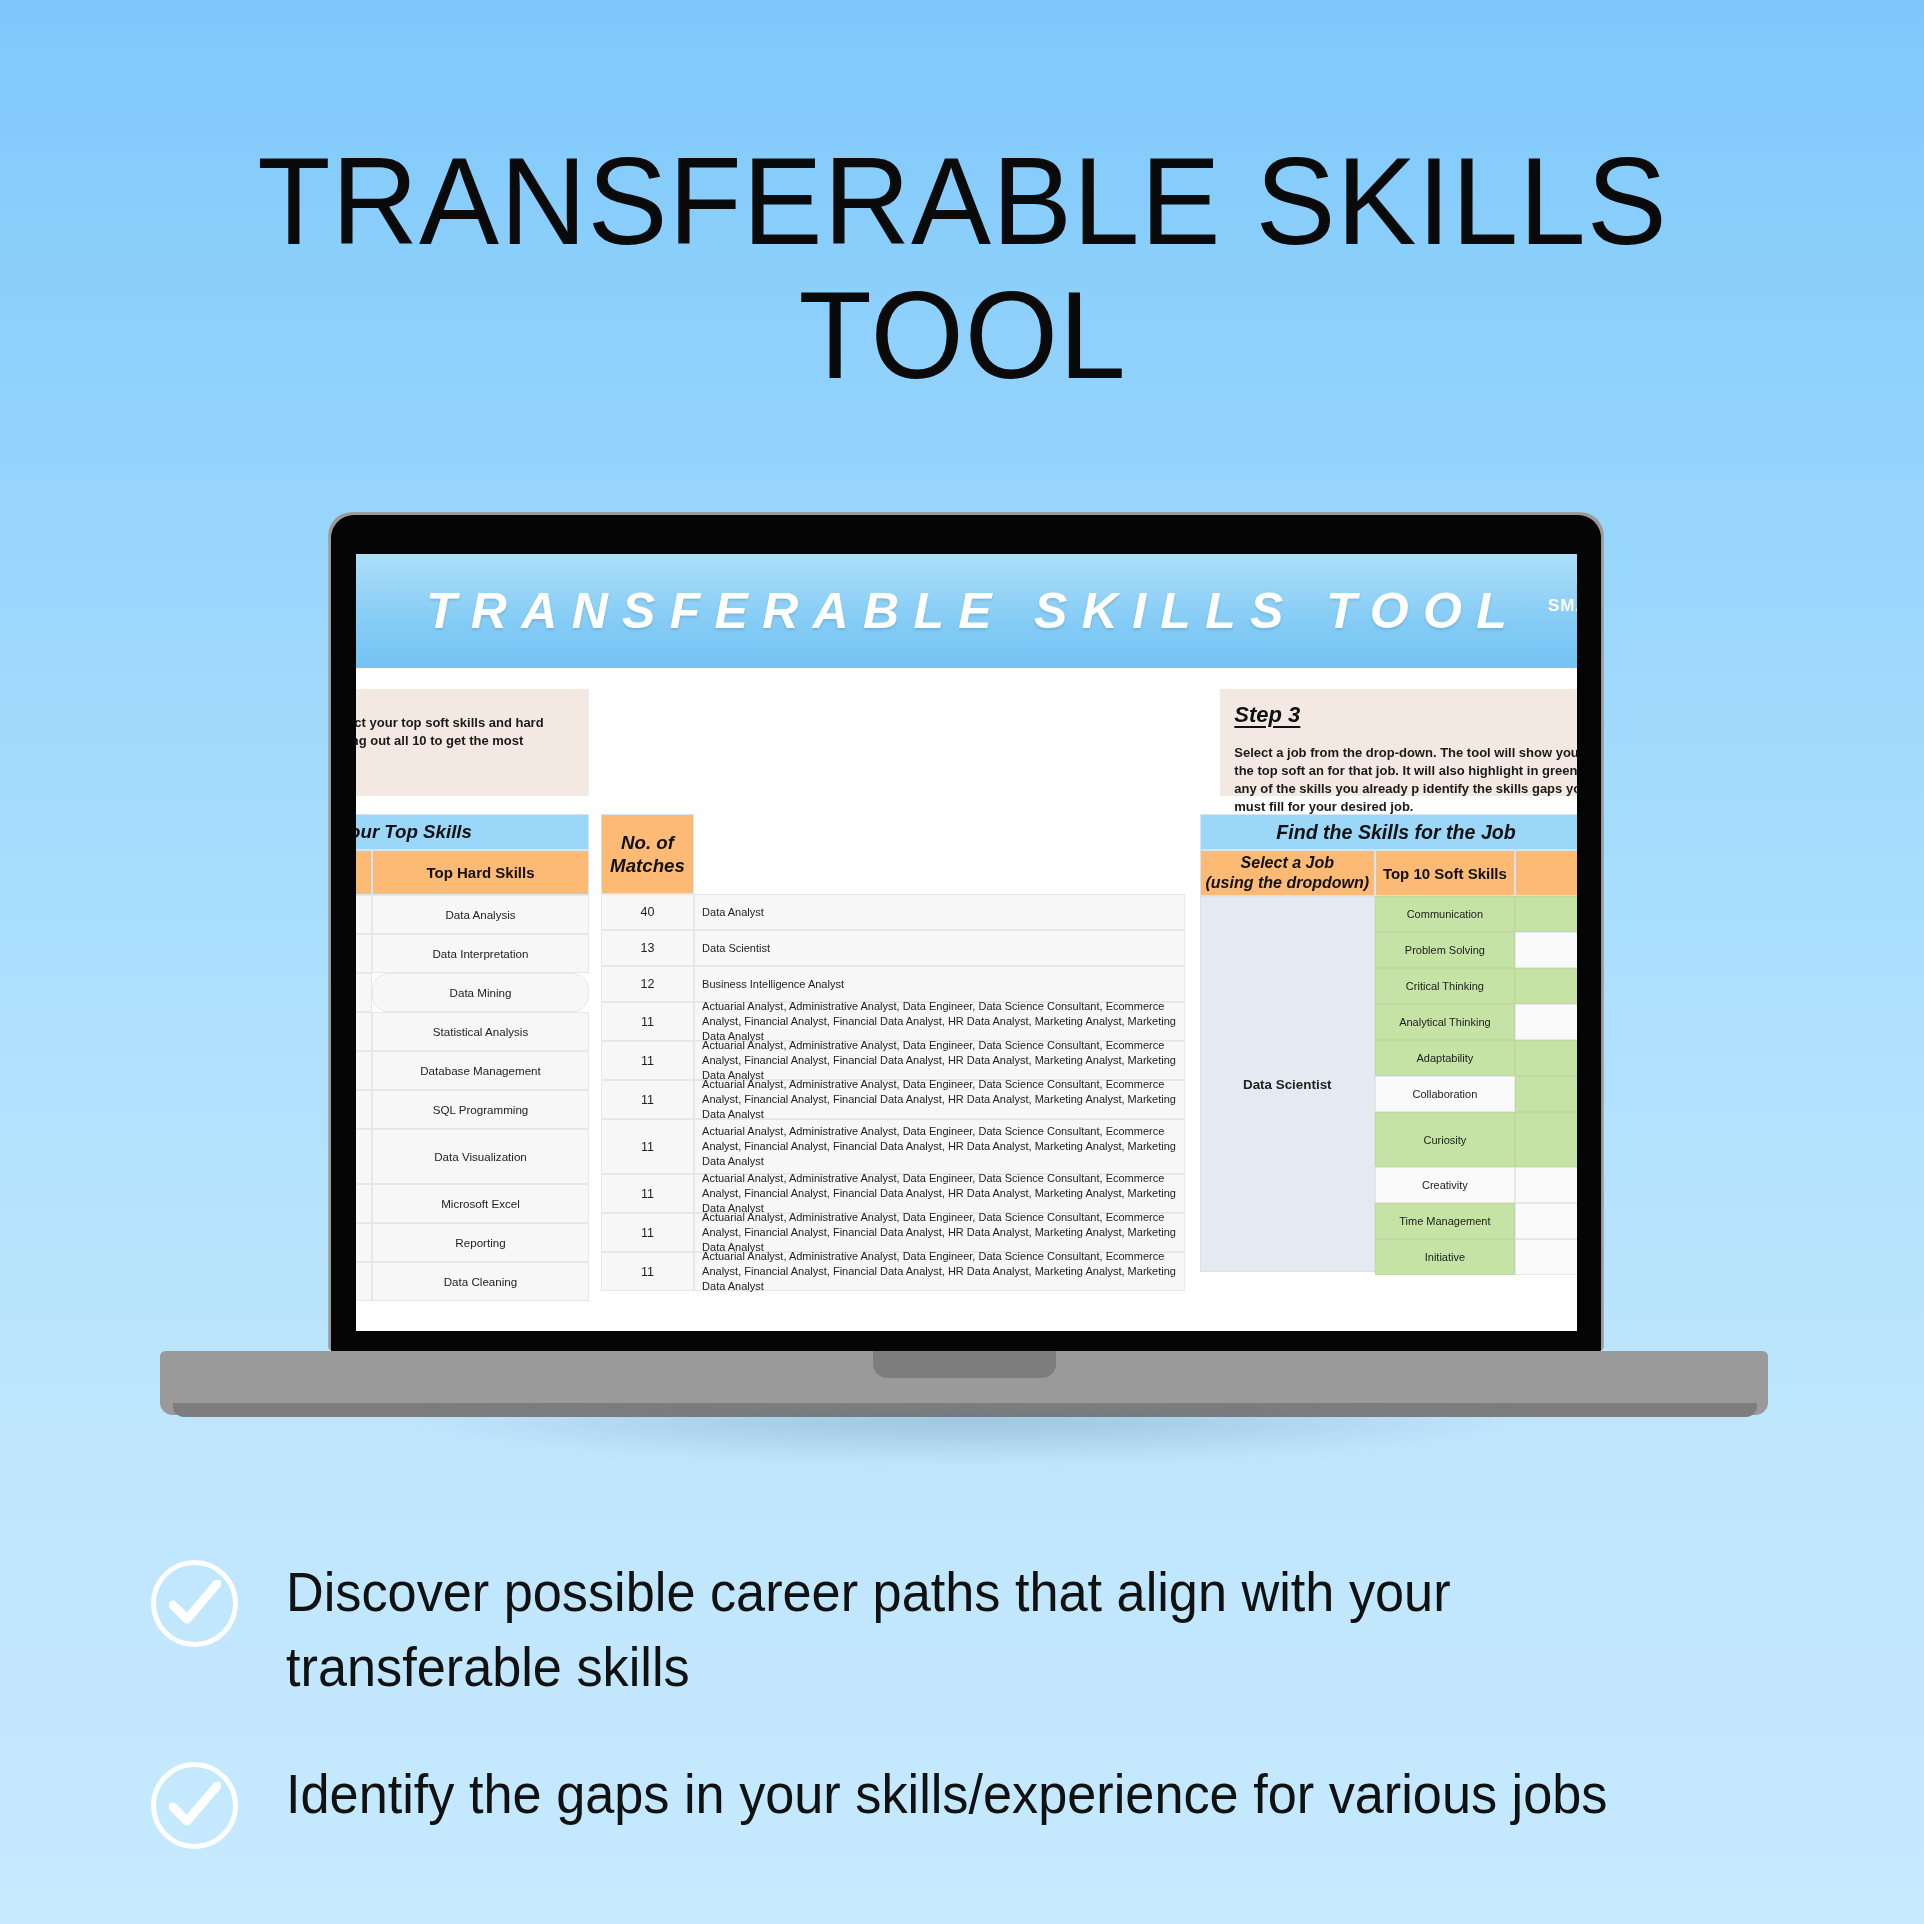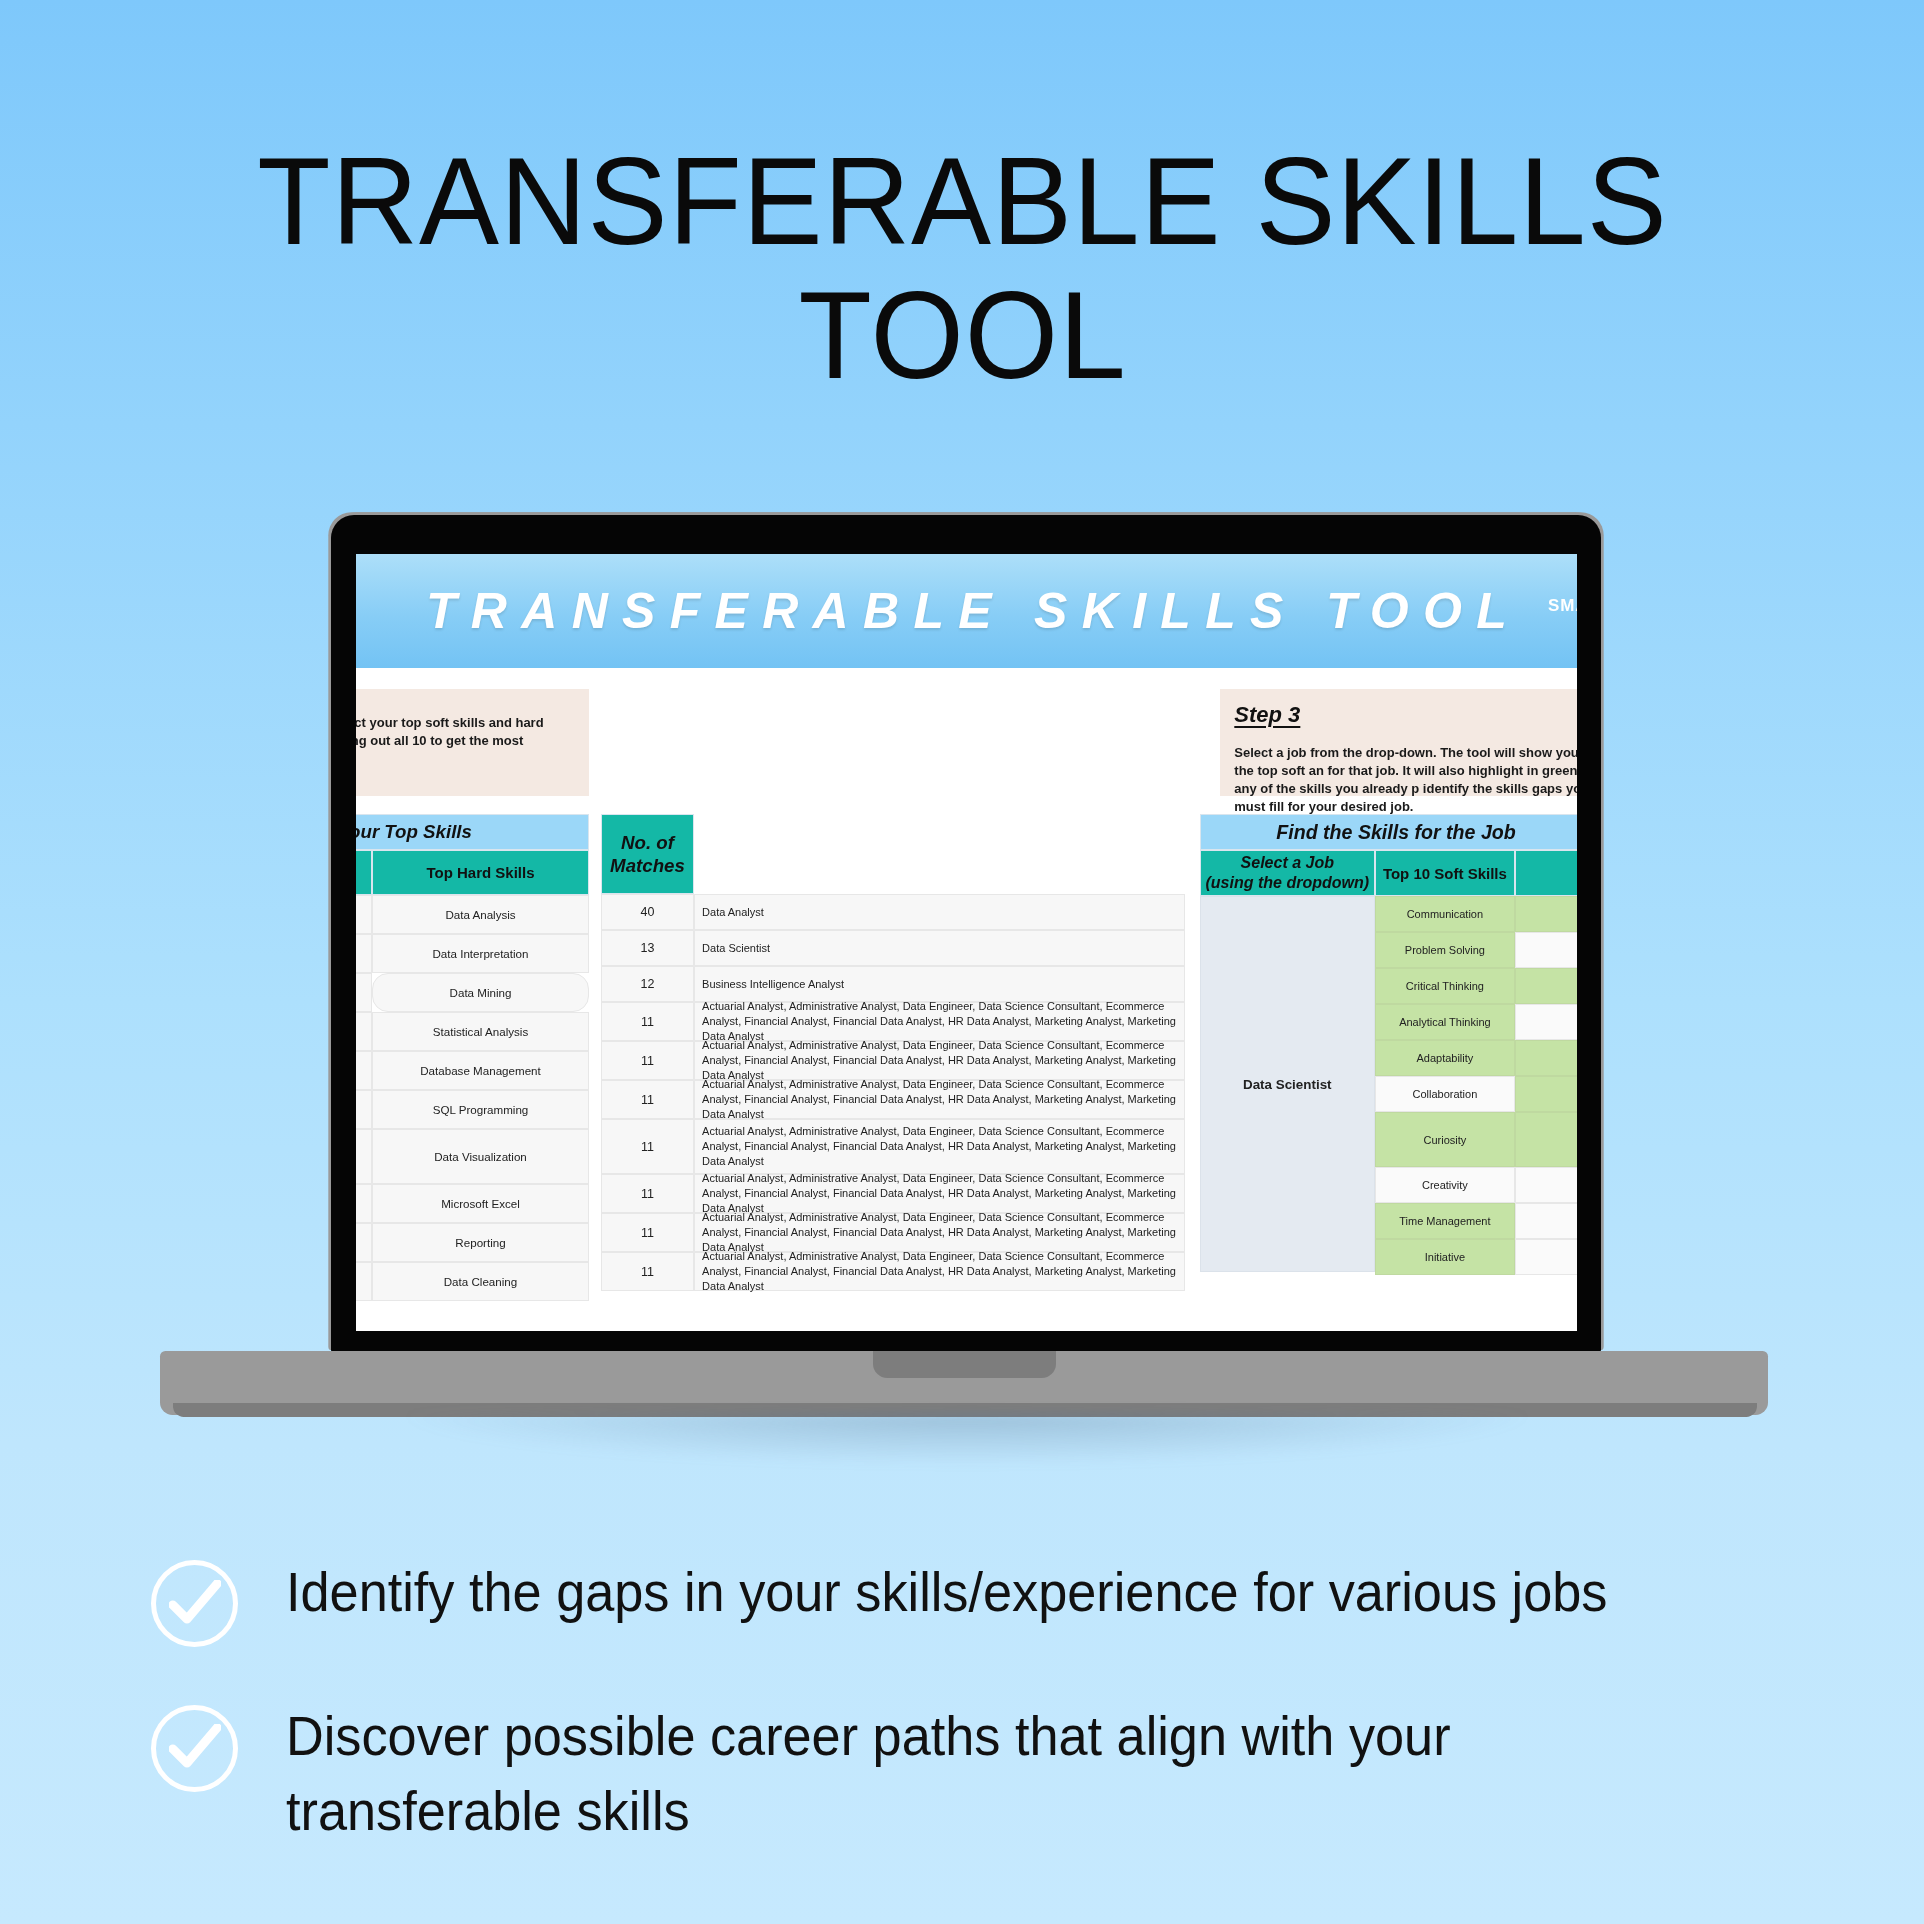--- a/index.html
+++ b/index.html
@@ -93,21 +93,21 @@
   .step-p{ font-weight:bold;font-size:13px;line-height:18px;color:#1a1a1a; }
 
   
   .tbl{ position:absolute;box-sizing:border-box; }
   .band{
     background:#9bd7f8;font-weight:bold;font-style:italic;color:#111;
     display:flex;align-items:center;justify-content:center;
     border:0.9px solid #d9e5ee;box-sizing:border-box;
   }
   .hdr{
-    background:#14b8a6;font-weight:bold;color:#111;
+    background:#fdba74;font-weight:bold;color:#111;
     display:flex;align-items:center;justify-content:center;text-align:center;
     border:0.9px solid #d9e5ee;box-sizing:border-box;
   }
   .cell{
     background:#f7f7f7;border:0.9px solid #e7e7e7;box-sizing:border-box;
     display:flex;align-items:center;color:#222;
   }
   .cell.c{ justify-content:center;text-align:center; }
   .cell.green{ background:#c5e3a5;border-color:#bfd9a0; }
   .cell.plain{ background:#fafafa; }
@@ -340,24 +340,24 @@
   <div class="base-shadow"></div>
 </div>
 
 <div class="bullets" id="bullets">
     <div class="bullet">
       <div class="check-circle">
         <svg width="52" height="48" viewBox="0 0 58 54">
           <path d="M4 28 L20 44 L54 4" stroke="#ffffff" stroke-width="10" fill="none" stroke-linecap="round" stroke-linejoin="round"></path>
         </svg>
       </div>
-      <div class="bullet-text">Identify the gaps in your skills/experience for various jobs</div>
+      <div class="bullet-text" style="max-width: 1248px;">Discover possible career paths that align with your transferable skills</div>
     </div>
     <div class="bullet">
       <div class="check-circle">
         <svg width="52" height="48" viewBox="0 0 58 54">
           <path d="M4 28 L20 44 L54 4" stroke="#ffffff" stroke-width="10" fill="none" stroke-linecap="round" stroke-linejoin="round"></path>
         </svg>
       </div>
-      <div class="bullet-text" style="max-width: 1248px;">Discover possible career paths that align with your transferable skills</div>
+      <div class="bullet-text">Identify the gaps in your skills/experience for various jobs</div>
     </div>
   </div>
 
 
 </body></html>

